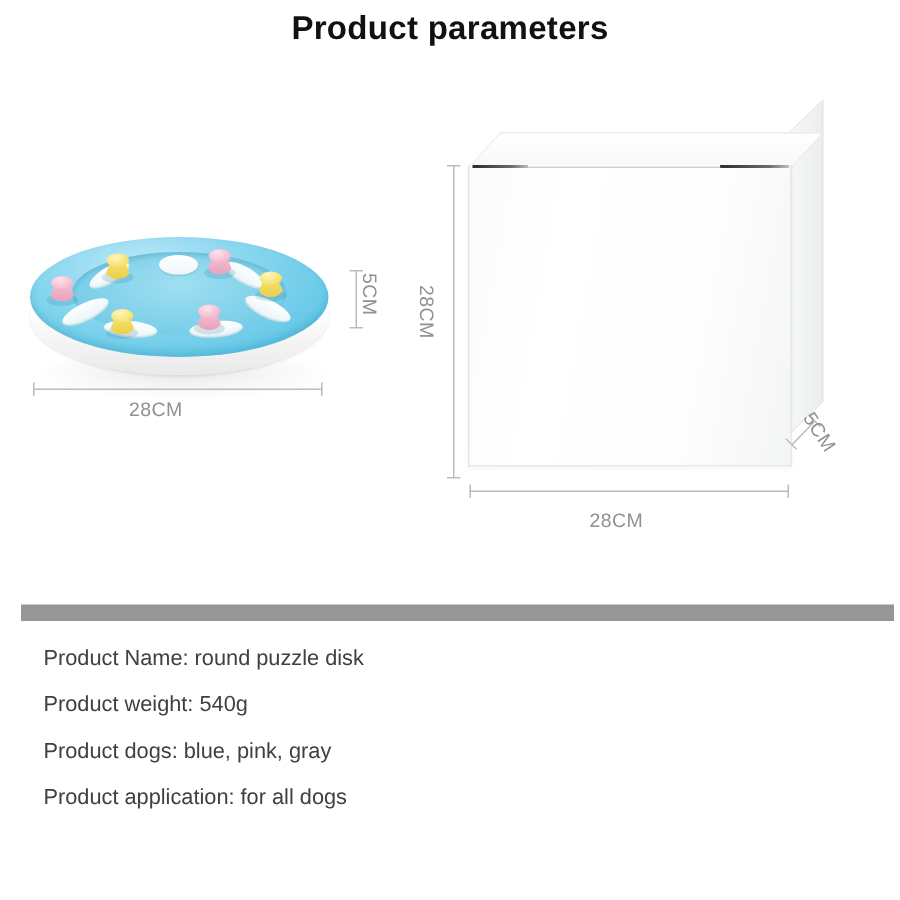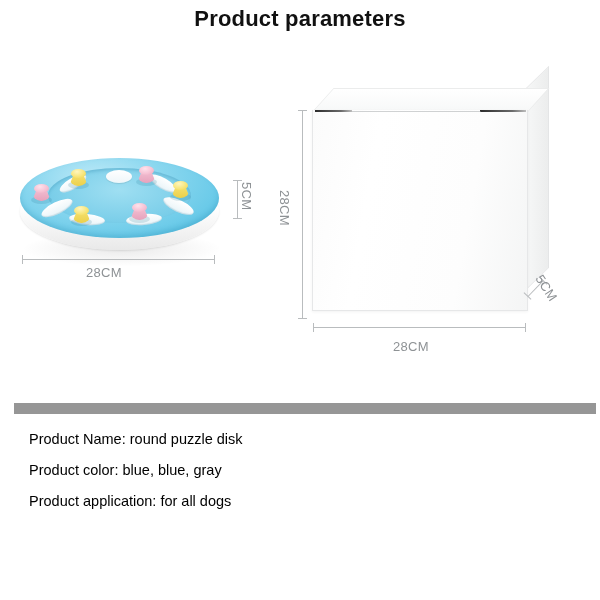--- a/index.html
+++ b/index.html
@@ -234,21 +234,21 @@
 
   
   #spec-list {
     position: absolute;
     left: 29px;
     top: 424px;
     width: 540px;
   }
   .spec-line {
     font-size: 14.5px;
-    color: #000000;
+    color: #404040;
     line-height: 31px;
     white-space: nowrap;
   }
 </style>
 </head>
 <body>
 
 <div id="page-title">Product parameters</div>
 
 <div id="disk-figure">
@@ -339,15 +339,16 @@
   <div style="position:absolute; left:528px; top:296px; width:22px; height:1px; background:#b9bcbe; transform:rotate(-46deg); transform-origin:left center;"></div>
   <div style="position:absolute; left:527px; top:291px; width:1px; height:10px; background:#b9bcbe; transform:rotate(-46deg); transform-origin:center;"></div>
   <div style="position:absolute; left:543px; top:276px; width:1px; height:10px; background:#b9bcbe; transform:rotate(-46deg); transform-origin:center;"></div>
   <div class="dim-label" style="left:545px; top:272px; transform:rotate(57deg); transform-origin:left top;">5CM</div>
 </div>
 
 <div id="divider-bar"></div>
 
 <div id="spec-list">
   <div class="spec-line">Product Name: round puzzle disk</div>
-  <div class="spec-line">Product color: blue, blue, gray</div>
+  <div class="spec-line">Product weight: 540g</div>
+  <div class="spec-line">Product dogs: blue, pink, gray</div>
   <div class="spec-line">Product application: for all dogs</div>
 </div>
 
 </body></html>

